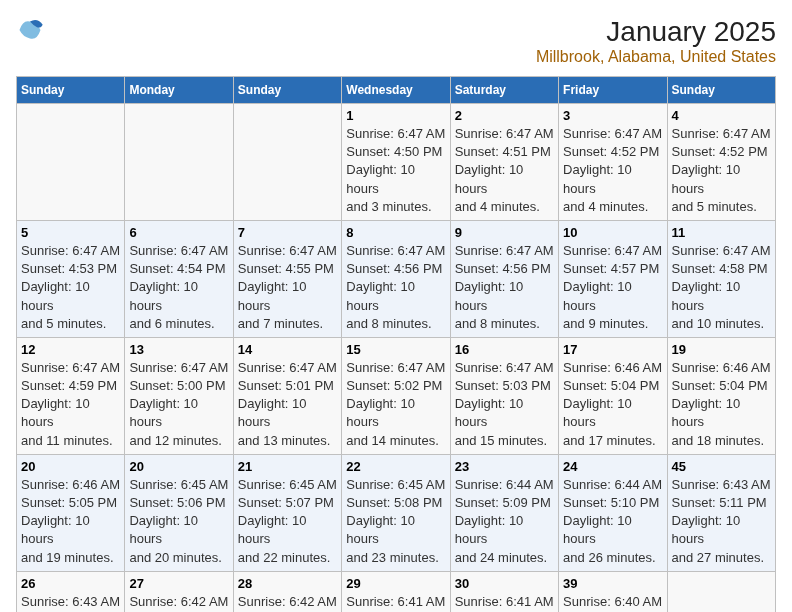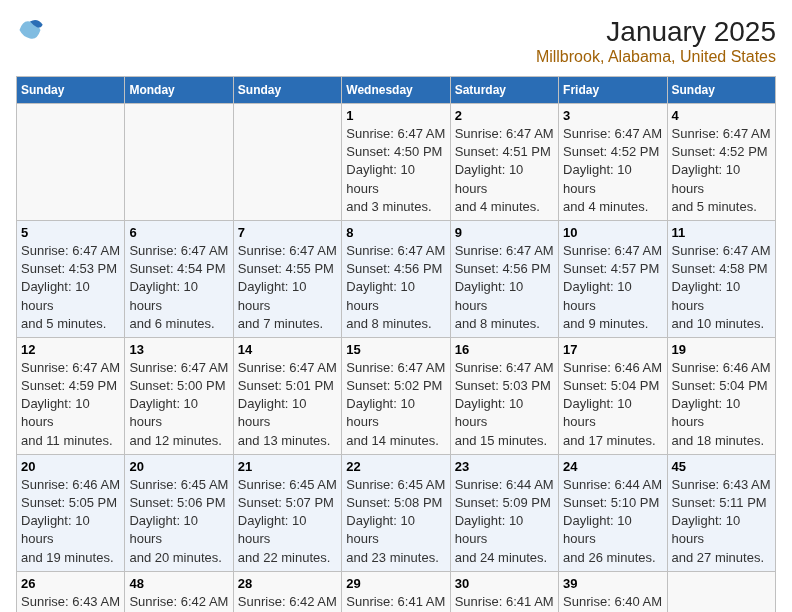--- a/index.html
+++ b/index.html
@@ -295,21 +295,21 @@
       </tr>
       <tr>
         <td>
           <span class="day-num">26</span>
           <div class="day-info" style="white-space: pre-line;">Sunrise: 6:43 AM
 Sunset: 5:12 PM
 Daylight: 10 hours
 and 28 minutes.</div>
         </td>
         <td>
-          <span class="day-num">48</span>
+          <span class="day-num">27</span>
           <div class="day-info" style="white-space: pre-line;">Sunrise: 6:42 AM
 Sunset: 5:13 PM
 Daylight: 10 hours
 and 30 minutes.</div>
         </td>
         <td>
           <span class="day-num">28</span>
           <div class="day-info" style="white-space: pre-line;">Sunrise: 6:42 AM
 Sunset: 5:14 PM
 Daylight: 10 hours

